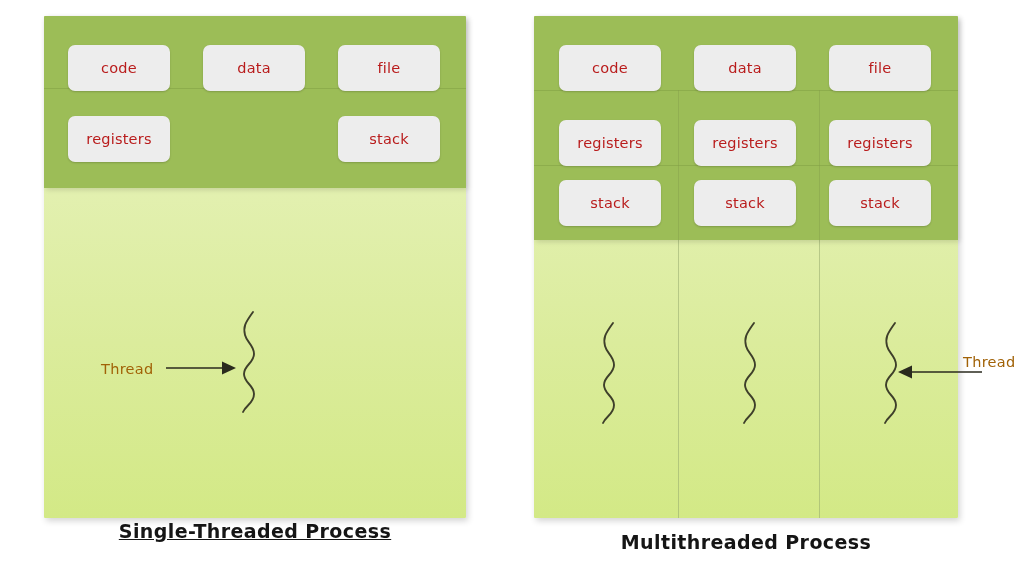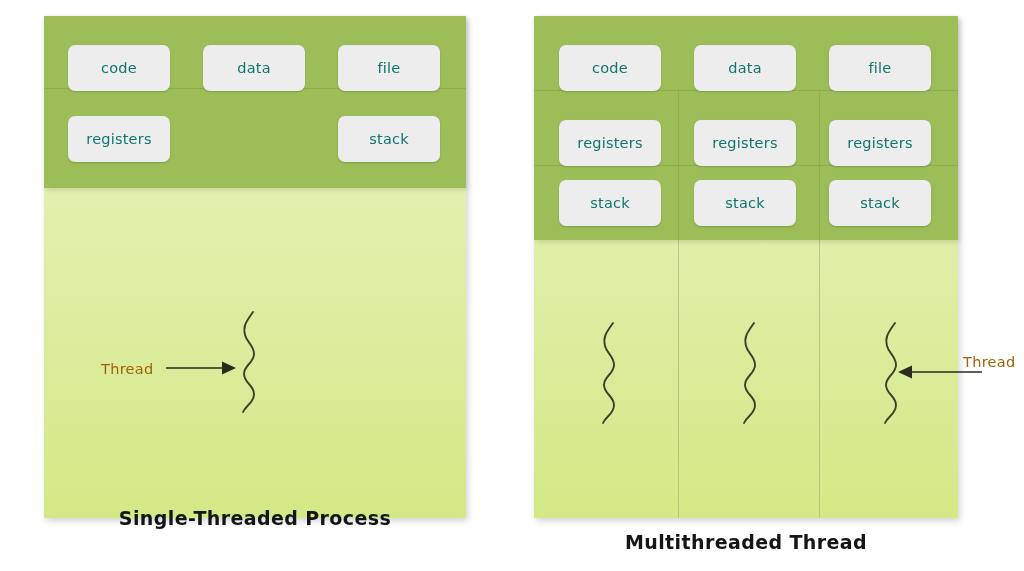--- a/index.html
+++ b/index.html
@@ -44,21 +44,21 @@
   }
 
   
   .box{
     position:absolute;
     background:#ededed;
     border-radius:7px;
     box-shadow:0 1px 2px rgba(0,0,0,0.18);
     display:flex;align-items:center;justify-content:center;
     font-size:14.5px;
-    color:#0f766e;
+    color:#b91c1c;
     letter-spacing:0.2px;
     z-index:5;
   }
 
   
   .squig{position:absolute;z-index:4;}
   .ann{position:absolute;z-index:6;}
   .ann-label{
     position:absolute;
     font-size:14.5px;
@@ -104,21 +104,21 @@
                C12,73 22,75 22,84 C22,93 14,95 11,102" fill="none" stroke="#3e3f2a" stroke-width="1.9" stroke-linecap="round" stroke-linejoin="round"></path>
     </svg>
 
     <div class="ann-label" style="left:57px;top:345px;">Thread</div>
     <svg class="ann" style="left:122px;top:340px;" width="72" height="24" viewBox="0 0 72 24">
       <line x1="0" y1="12" x2="56" y2="12" stroke="#2a2a1e" stroke-width="1.7"></line>
       <polygon points="56,5.5 70,12 56,18.5" fill="#2a2a1e"></polygon>
     </svg>
   </div>
 
-  <div class="caption" style="left:44px;top:507px;width:422px;">Single-Threaded Process</div>
+  <div class="caption" style="left:44px;top:520px;width:422px;text-decoration:underline;">Single-Threaded Process</div>
 
   <div class="panel" style="left:534px;top:16px;width:424px;height:502px;">
 
     <div class="panel-body"></div>
 
     <div class="body-rule" style="left:144px;top:224px;height:278px;"></div>
     <div class="body-rule" style="left:285px;top:224px;height:278px;"></div>
 
     <div class="panel-header" style="height:224px;">
       <div class="hdr-rule" style="top:74px;"></div>
@@ -153,15 +153,15 @@
     </svg>
 
     <svg class="ann" style="left:364px;top:344px;" width="84" height="24" viewBox="0 0 84 24">
       <line x1="14" y1="12" x2="84" y2="12" stroke="#2a2a1e" stroke-width="1.7"></line>
       <polygon points="14,5.5 0,12 14,18.5" fill="#2a2a1e"></polygon>
     </svg>
   </div>
 
   <div class="ann-label" style="left:963px;top:354px;">Thread</div>
 
-  <div class="caption" style="left:534px;top:531px;width:424px;">Multithreaded Thread</div>
+  <div class="caption" style="left:534px;top:531px;width:424px;">Multithreaded Process</div>
 
 </div>
 
 </body></html>

